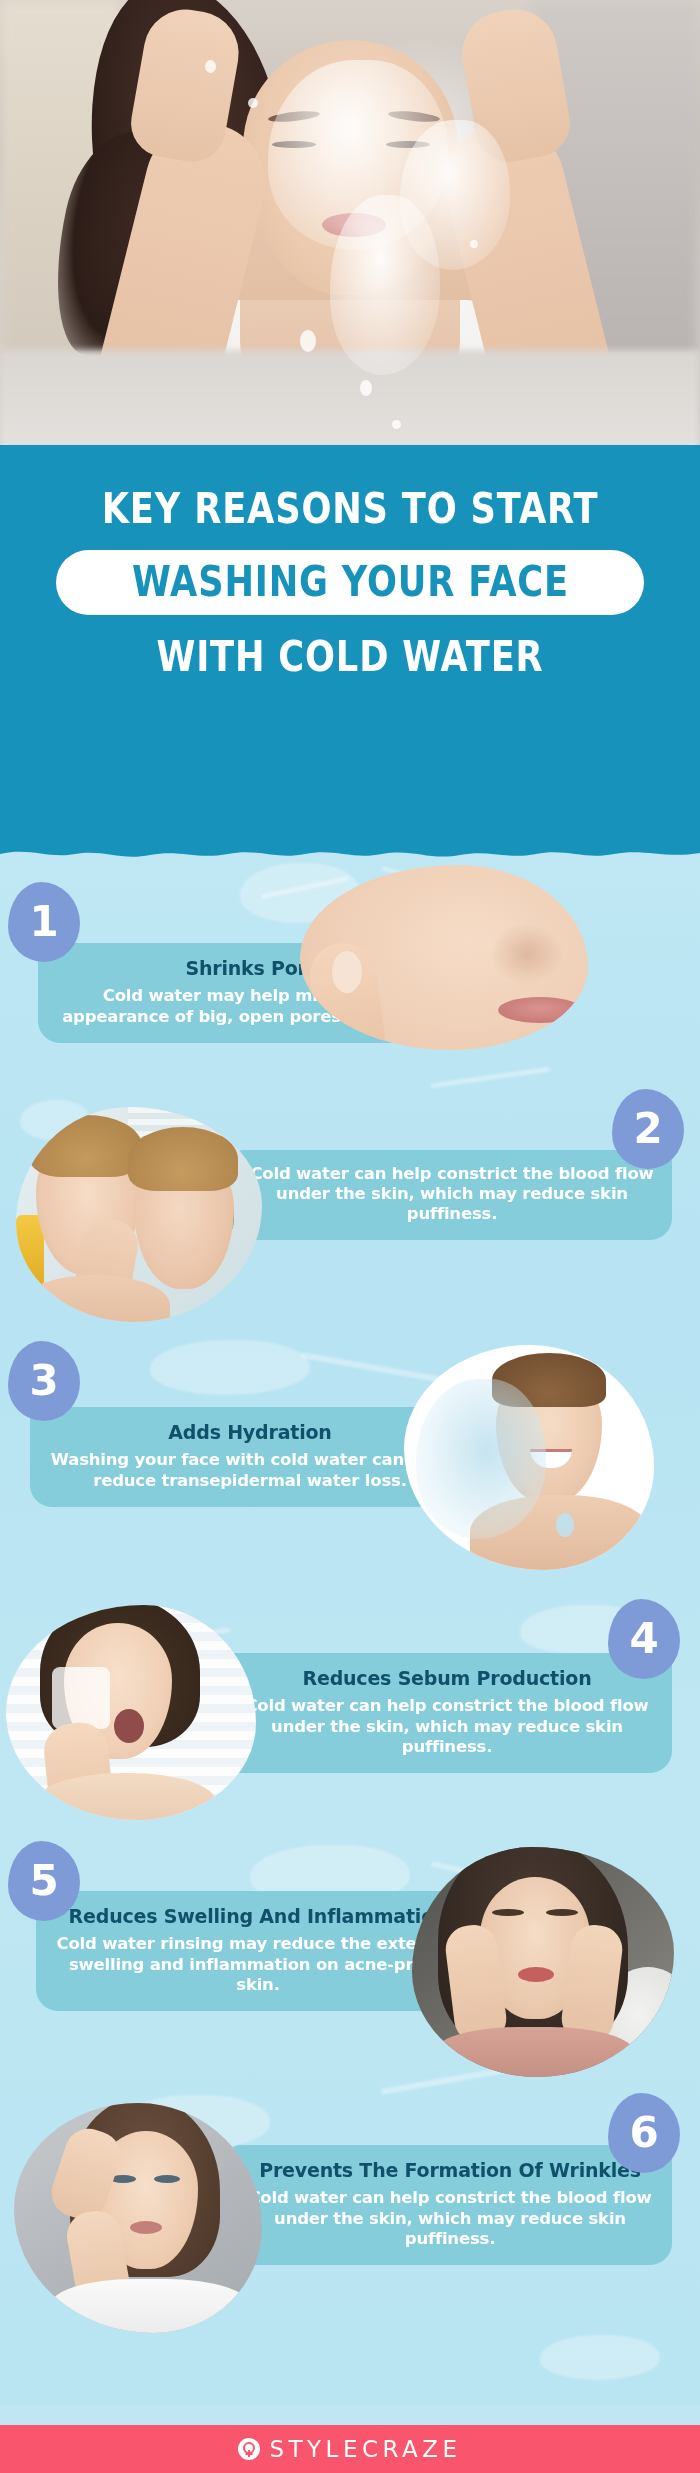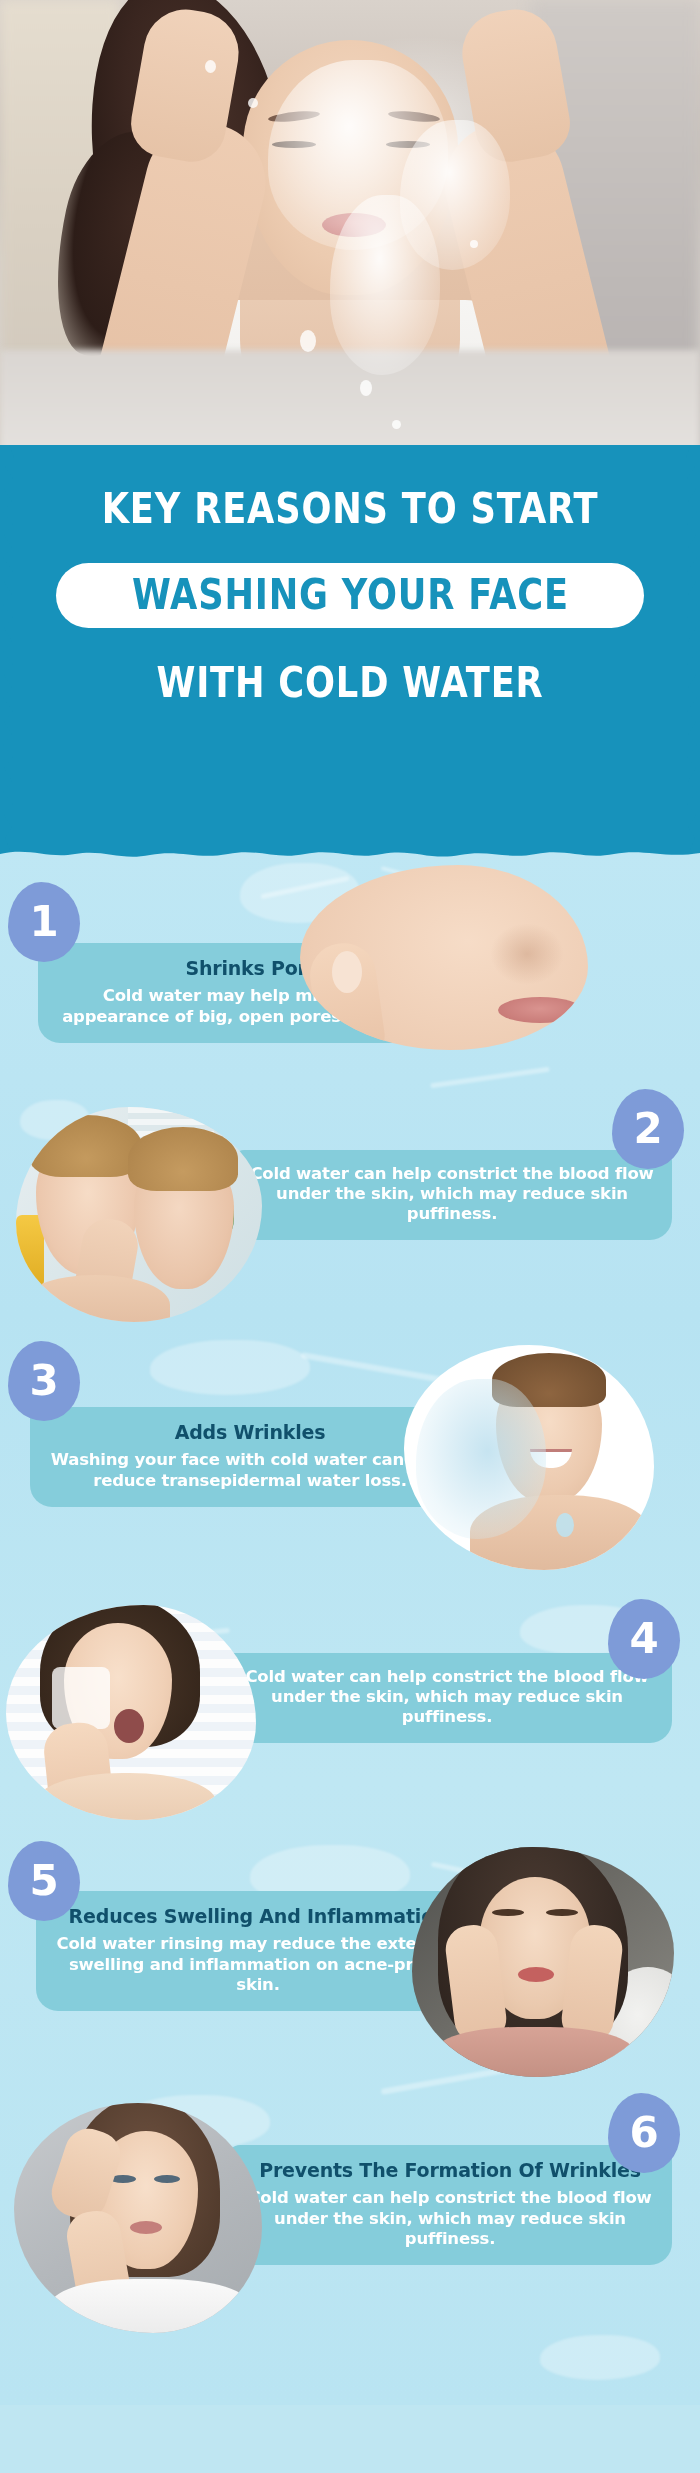--- a/index.html
+++ b/index.html
@@ -138,21 +138,21 @@
     white-space:nowrap;
   }
   .title-line.l1 { margin-bottom:20px; }
   .title-line.l3 { margin-top:20px; }
 
   .title-pill {
     display:inline-block;
     background:#ffffff;
     border-radius:40px;
     padding:10px 28px 12px 28px;
-    margin:13px auto;
+    margin:0 auto;
   }
   .title-pill .title-line { color:#1792bb; margin:0; }
 
   
   .body-zone {
     position:absolute; left:0; top:845px; width:700px; height:1560px;
     background:linear-gradient(180deg,#bfe7f4 0%, #b7e3f2 30%, #bfe7f3 60%, #b9e4f2 100%);
     overflow:hidden;
   }
   .wave-top {
@@ -402,41 +402,42 @@
         <div class="sk" style="left:66px;top:150px;width:180px;height:80px;background:linear-gradient(180deg,#eecdb2,#e0b99c);border-radius:46% 46% 0 0;"></div>
         <div class="sk" style="left:12px;top:34px;width:130px;height:160px;background:radial-gradient(ellipse at 55% 45%, rgba(188,223,238,.85), rgba(210,235,245,.35) 65%, rgba(255,255,255,0) 100%);border-radius:50% 45% 55% 50%/55% 50% 50% 45%;"></div>
         <div class="sk" style="left:152px;top:168px;width:18px;height:24px;background:rgba(190,226,240,.9);border-radius:50%;"></div>
       </div>
 
       <div class="badge" style="left:8px;top:496px;">
         <span>3</span>
       </div>
 
       <div class="panel round-bl" style="left:30px;top:562px;width:440px;">
-        <h3>Adds Wrinkles</h3>
+        <h3>Adds Hydration</h3>
         <p>Washing your face with cold water can help reduce transepidermal water loss.</p>
       </div>
     </div>
 
     <div class="card">
       <div class="photo blob-a" style="left:6px;top:760px;width:250px;height:215px;">
         <div class="sk" style="left:0;top:0;width:250px;height:215px;background:repeating-linear-gradient(180deg,#fdfdfd 0 9px,#eef3f8 9px 18px);"></div>
         <div class="sk" style="left:34px;top:-8px;width:160px;height:150px;background:radial-gradient(ellipse at 50% 55%,#4c382a,#2f2117);border-radius:50% 50% 34% 34%;"></div>
         <div class="sk" style="left:58px;top:18px;width:108px;height:136px;background:radial-gradient(ellipse at 50% 40%,#f8e0cb,#f0d0b6 60%,#e4bfa3);border-radius:50% 50% 46% 46%/42% 42% 58% 58%;"></div>
         <div class="sk" style="left:46px;top:62px;width:58px;height:62px;background:rgba(255,255,255,.78);border-radius:8px;"></div>
         <div class="sk" style="left:108px;top:104px;width:30px;height:34px;background:#8f4c4b;border-radius:50%;"></div>
         <div class="sk" style="left:40px;top:118px;width:64px;height:92px;background:linear-gradient(180deg,#f5d9c0,#e9c5a9);border-radius:28px;transform:rotate(-6deg);"></div>
         <div class="sk" style="left:30px;top:168px;width:180px;height:60px;background:linear-gradient(180deg,#f3dbc4,#e8c9ae);border-radius:48% 48% 0 0;"></div>
       </div>
 
       <div class="badge" style="left:608px;top:754px;">
         <span>4</span>
       </div>
 
       <div class="panel round-br" style="left:222px;top:808px;width:450px;">
+        <h3>Reduces Sebum Production</h3>
         <p>Cold water can help constrict the blood flow under the skin, which may reduce skin puffiness.</p>
       </div>
     </div>
 
     <div class="card">
       <div class="photo blob-b" style="left:412px;top:1002px;width:262px;height:230px;">
         <div class="sk" style="left:0;top:0;width:262px;height:230px;background:linear-gradient(140deg,#50504d 0%,#6c6b66 45%,#8d8c86 100%);"></div>
         <div class="sk" style="left:186px;top:120px;width:100px;height:120px;background:radial-gradient(ellipse at 40% 40%,#f2f2f0,#d7d7d4);border-radius:50%;"></div>
         <div class="sk" style="left:26px;top:-10px;width:190px;height:215px;background:radial-gradient(ellipse at 50% 35%,#4a3a31,#2a211c);border-radius:48% 52% 36% 36%;"></div>
         <div class="sk" style="left:68px;top:30px;width:110px;height:142px;background:radial-gradient(ellipse at 50% 40%,#f5dcc6,#eac9ae 60%,#dcb697);border-radius:50% 50% 46% 46%/42% 42% 58% 58%;"></div>
@@ -476,14 +477,20 @@
       </div>
 
       <div class="panel round-br" style="left:228px;top:1300px;width:444px;">
         <h3>Prevents The Formation Of Wrinkles</h3>
         <p>Cold water can help constrict the blood flow under the skin, which may reduce skin puffiness.</p>
       </div>
     </div>
 
   </div>
 
+  <div class="footer">
+    <div class="logo-mark">
+      <span class="logo-cross"></span>
+    </div>
+    <span class="logo-text">STYLECRAZE</span>
+  </div>
 
 </div>
 
 </body></html>

